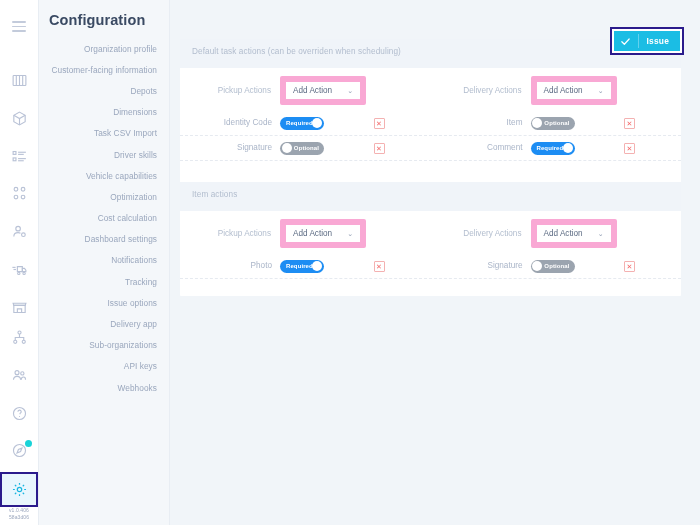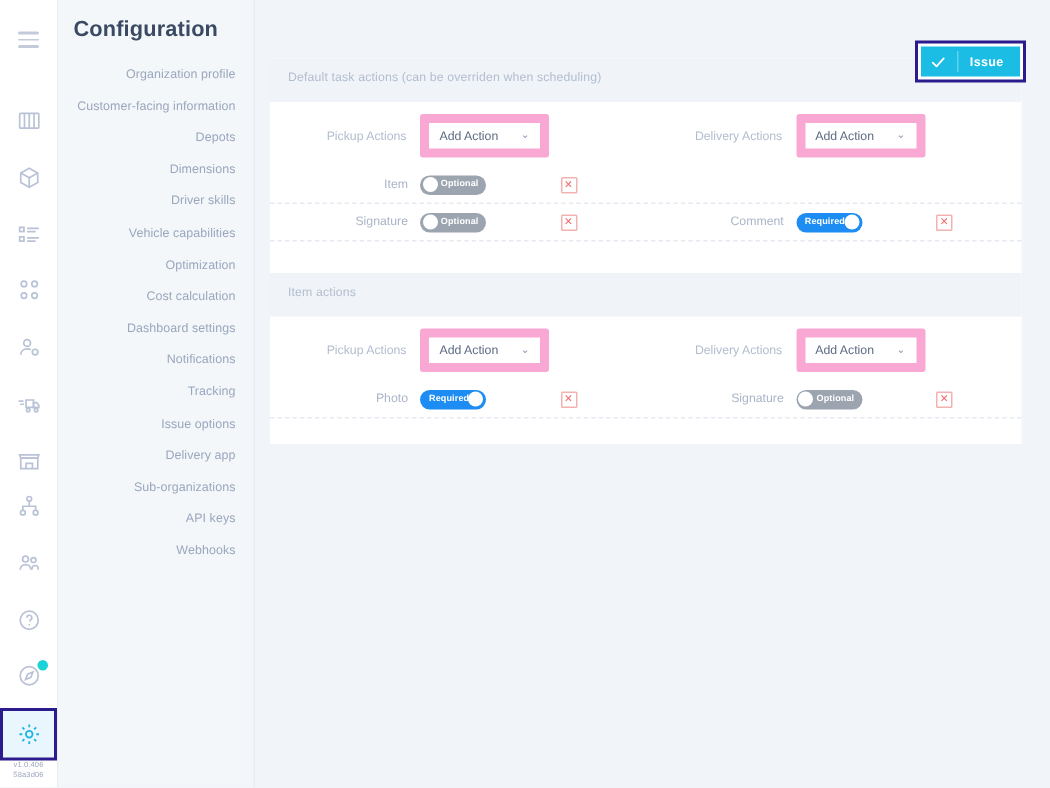--- a/index.html
+++ b/index.html
@@ -296,20 +296,21 @@
     </div>
   </div>
 
   <div class="nav">
     <div class="page-title">Configuration</div>
     <div class="nav-list">
       <div class="nav-item">Organization profile</div>
       <div class="nav-item">Customer-facing information</div>
       <div class="nav-item">Depots</div>
       <div class="nav-item">Dimensions</div>
+      <div class="nav-item">Task CSV Import</div>
       <div class="nav-item">Driver skills</div>
       <div class="nav-item">Vehicle capabilities</div>
       <div class="nav-item">Optimization</div>
       <div class="nav-item">Cost calculation</div>
       <div class="nav-item">Dashboard settings</div>
       <div class="nav-item">Notifications</div>
       <div class="nav-item">Tracking</div>
       <div class="nav-item">Issue options</div>
       <div class="nav-item">Delivery app</div>
       <div class="nav-item">Sub-organizations</div>
@@ -348,20 +349,28 @@
           <div class="dropdown">
             <span class="dd-label">Add Action</span>
             <span class="caret">⌄</span>
           </div>
         </div>
       </div>
 
       <div class="rows">
         <div class="act-row">
           <div class="act-cell">
+            <div class="act-name">Identity Code</div>
+            <div class="toggle on">
+              <span class="tog-lbl">Required</span>
+              <span class="knob"></span>
+            </div>
+            <div class="del-btn">✕</div>
+          </div>
+          <div class="act-cell">
             <div class="act-name">Item</div>
             <div class="toggle off">
               <span class="tog-lbl">Optional</span>
               <span class="knob"></span>
             </div>
             <div class="del-btn">✕</div>
           </div>
         </div>
 
         <div class="act-row">

